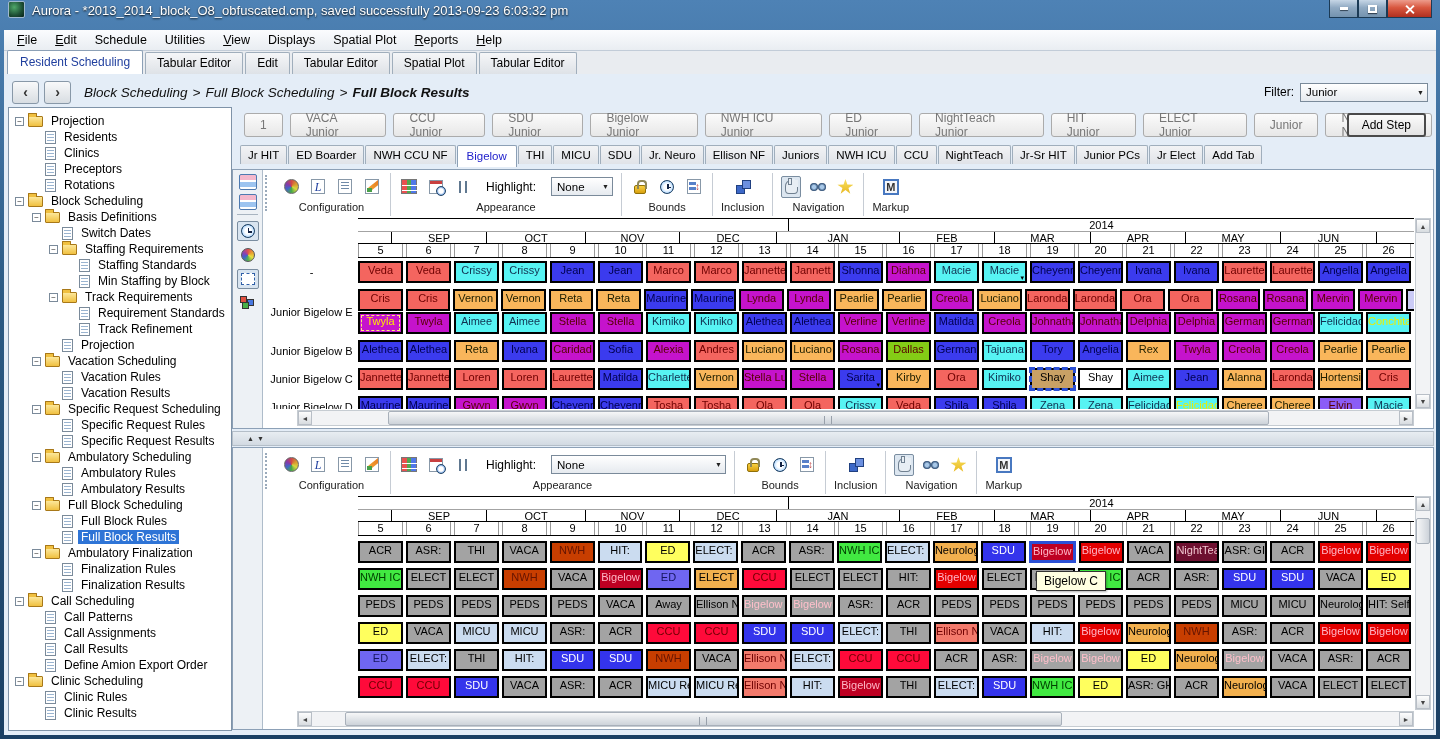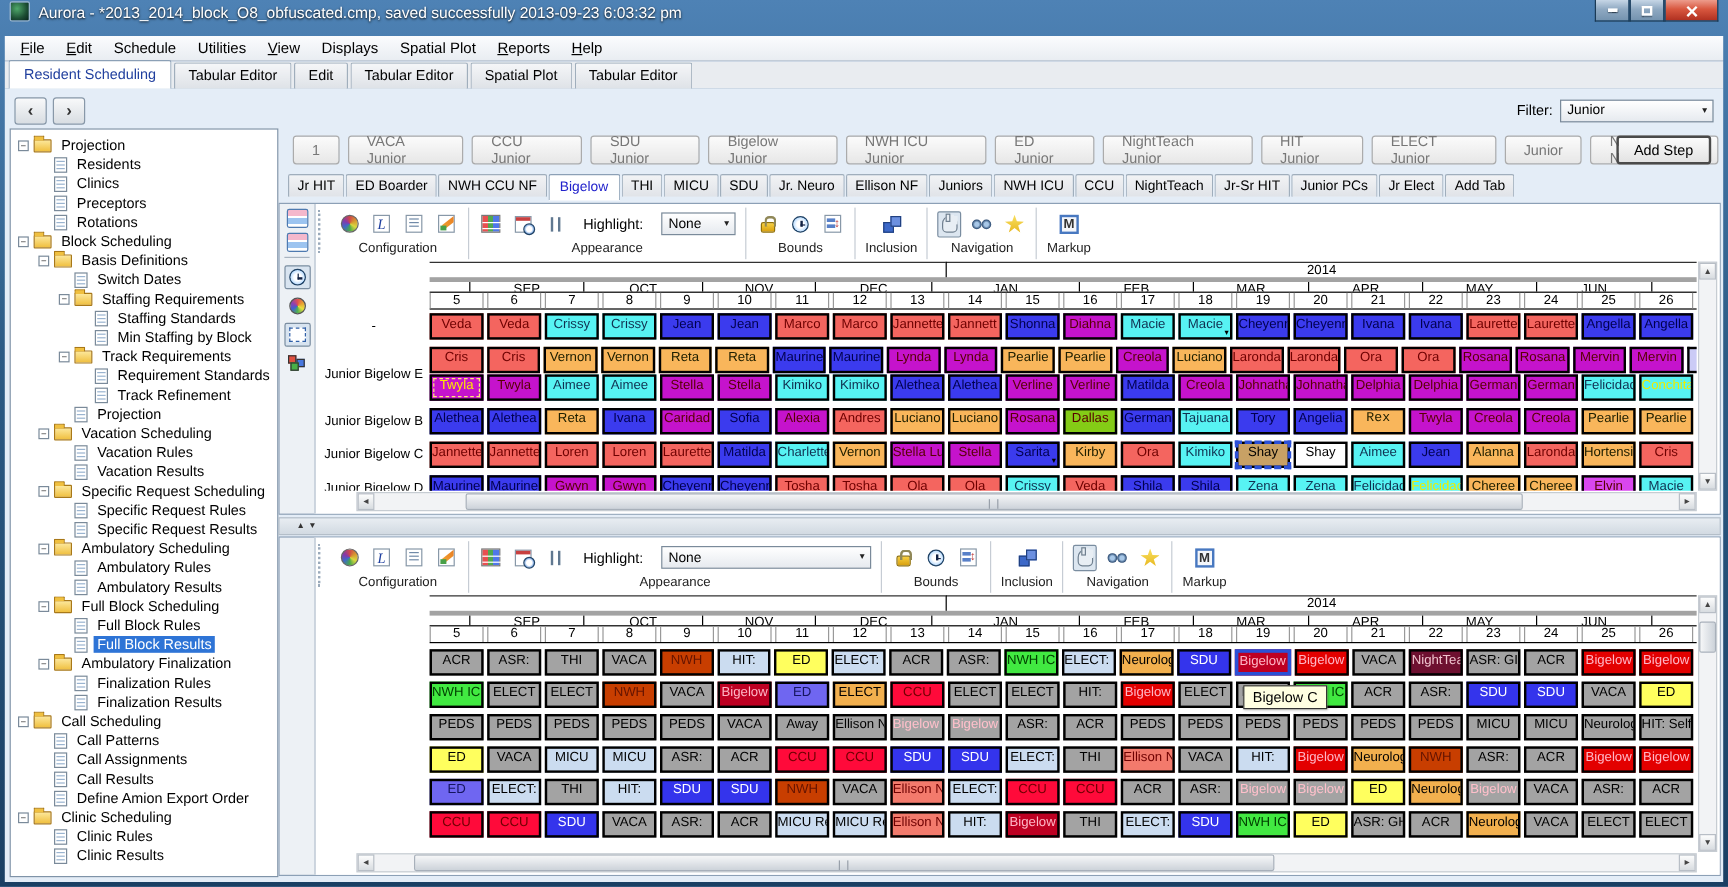--- a/index.html
+++ b/index.html
@@ -122,21 +122,21 @@
 .ic-binoc:before{content:"";position:absolute;left:0;top:2px;width:8px;height:8px;border-radius:50%;background:radial-gradient(#A8C8E8 30%,#204068 70%)}
 .ic-binoc:after{content:"";position:absolute;right:0;top:2px;width:8px;height:8px;border-radius:50%;background:radial-gradient(#A8C8E8 30%,#204068 70%)}
 .ic-star{width:16px;height:15px;background:linear-gradient(#F8E060,#E8B820);clip-path:polygon(50% 0,62% 36%,100% 38%,69% 60%,80% 98%,50% 74%,20% 98%,31% 60%,0 38%,38% 36%)}
 .ic-markup{width:16px;height:16px;border:2px solid #4878C0;background:#F4F6FA;font-size:11px;font-weight:bold;color:#333;text-align:center;line-height:12px}
 
 .gridwrap{position:absolute;left:32px;top:48px;right:19px;bottom:19px;background:#fff;overflow:hidden;font-size:11px}
 .ghead{margin-left:93px}
 .yrow{display:flex;height:13px}
 .yrow .yl{flex:0 0 40.7%;border-top:1px solid #000}
 .yrow .yr{flex:1;border-top:1px solid #000;border-left:1px solid #000;text-align:center;line-height:12px}
-.mrow{display:flex;height:13px;border-top:4px solid #a3a3a3;border-bottom:1px solid #000}
+.mrow{display:flex;height:13px;border-top:1px solid #a3a3a3;border-bottom:1px solid #000}
 .mcell{border-right:1px solid #000;text-align:center;line-height:12px;overflow:hidden}
 .mcell:last-child{border-right:none}
 .wrow{display:flex;height:14px;border-bottom:1px solid #000}
 .wcell{flex:1;margin-right:3px;text-align:center;line-height:13px;border-left:1px solid #999;border-right:1px solid #999}
 .rg{display:flex;margin-top:6px}
 .rg.first{margin-top:3px}
 .rglabel{flex:0 0 93px;display:flex;align-items:center;justify-content:center;font-size:11px;color:#000;text-align:center}
 .rgcells{flex:1;display:flex;flex-direction:column}
 .grow{display:flex;height:22px}
 .grow + .grow{margin-top:1px}
@@ -200,20 +200,23 @@
       <div class="mtab">Edit</div>
       <div class="mtab">Tabular Editor</div>
       <div class="mtab">Spatial Plot</div>
       <div class="mtab">Tabular Editor</div>
     </div>
 
   <div id="contentarea">
     <div id="navrow">
       <div class="navbtn">‹</div>
       <div class="navbtn">›</div>
+      <div id="breadcrumb">
+        <span>Block Scheduling</span><span class="bc-sep">&gt;</span><span>Full Block Scheduling</span><span class="bc-sep">&gt;</span><span class="bc-last">Full Block Results</span>
+      </div>
       <div id="filterbox">
         <span>Filter:</span>
         <div class="combo" id="filtercombo">
             <span>Junior</span>
           </div>
       </div>
     </div>
 
     <div id="tree">
         <div class="trow" style="padding-left: 2px;">
@@ -796,21 +799,21 @@
                 <div class="gcell" style="background: rgb(197, 19, 204); color: rgb(87, 0, 0);">Alexia</div>
                 <div class="gcell" style="background: rgb(244, 101, 95); color: rgb(110, 0, 0);">Andres</div>
                 <div class="gcell" style="background: rgb(249, 182, 91); color: rgb(32, 32, 0);">Luciano</div>
                 <div class="gcell" style="background: rgb(249, 182, 91); color: rgb(32, 32, 0);">Luciano</div>
                 <div class="gcell" style="background: rgb(197, 19, 204); color: rgb(87, 0, 0);">Rosana</div>
                 <div class="gcell" style="background: #84cc16; color: rgb(87, 0, 0);">Dallas</div>
                 <div class="gcell" style="background: rgb(59, 59, 238); color: rgb(0, 0, 78);">German</div>
                 <div class="gcell" style="background: rgb(87, 243, 243); color: rgb(16, 48, 80);">Tajuana</div>
                 <div class="gcell" style="background: rgb(59, 59, 238); color: rgb(0, 0, 78);">Tory</div>
                 <div class="gcell" style="background: rgb(59, 59, 238); color: rgb(0, 0, 78);">Angelia</div>
-                <div class="gcell" style="background: rgb(249, 182, 91); color: rgb(32, 32, 0); font-family: Liberation Mono, monospace;">Rex</div>
+                <div class="gcell" style="background: rgb(249, 182, 91); color: rgb(32, 32, 0);">Rex</div>
                 <div class="gcell" style="background: rgb(197, 19, 204); color: rgb(87, 0, 0);">Twyla</div>
                 <div class="gcell" style="background: rgb(197, 19, 204); color: rgb(87, 0, 0);">Creola</div>
                 <div class="gcell" style="background: rgb(197, 19, 204); color: rgb(87, 0, 0);">Creola</div>
                 <div class="gcell" style="background: rgb(249, 182, 91); color: rgb(32, 32, 0);">Pearlie</div>
                 <div class="gcell" style="background: rgb(249, 182, 91); color: rgb(32, 32, 0);">Pearlie</div>
               </div>
             </div>
           </div>
           <div class="rg">
             <div class="rglabel">Junior Bigelow C</div>
@@ -858,21 +861,21 @@
                 <div class="gcell" style="background: rgb(87, 243, 243); color: rgb(16, 48, 80);">Crissy</div>
                 <div class="gcell" style="background: rgb(244, 101, 95); color: rgb(110, 0, 0);">Veda</div>
                 <div class="gcell" style="background: rgb(59, 59, 238); color: rgb(0, 0, 78);">Shila</div>
                 <div class="gcell" style="background: rgb(59, 59, 238); color: rgb(0, 0, 78);">Shila</div>
                 <div class="gcell" style="background: rgb(87, 243, 243); color: rgb(16, 48, 80);">Zena</div>
                 <div class="gcell" style="background: rgb(87, 243, 243); color: rgb(16, 48, 80);">Zena</div>
                 <div class="gcell" style="background: rgb(87, 243, 243); color: rgb(16, 48, 80);">Felicidad</div>
                 <div class="gcell hatch" style="background: rgb(87, 243, 243); color: rgb(237, 237, 0);">Felicidad</div>
                 <div class="gcell" style="background: rgb(249, 182, 91); color: rgb(32, 32, 0);">Cheree</div>
                 <div class="gcell" style="background: rgb(249, 182, 91); color: rgb(32, 32, 0);">Cheree</div>
-                <div class="gcell" style="background: #d946ef; color: rgb(87, 0, 0);">Elvin</div>
+                <div class="gcell" style="background: #8b5cf6; color: rgb(87, 0, 0);">Elvin</div>
                 <div class="gcell" style="background: rgb(87, 243, 243); color: rgb(16, 48, 80);">Macie</div>
               </div>
             </div>
           </div>
         </div>
       <div class="hscroll">
         <div class="sbtn">◄</div>
         <div class="strack">
             <div class="sthumbh" style="left:7%;width:81%">
               <div class="gripl"></div>

